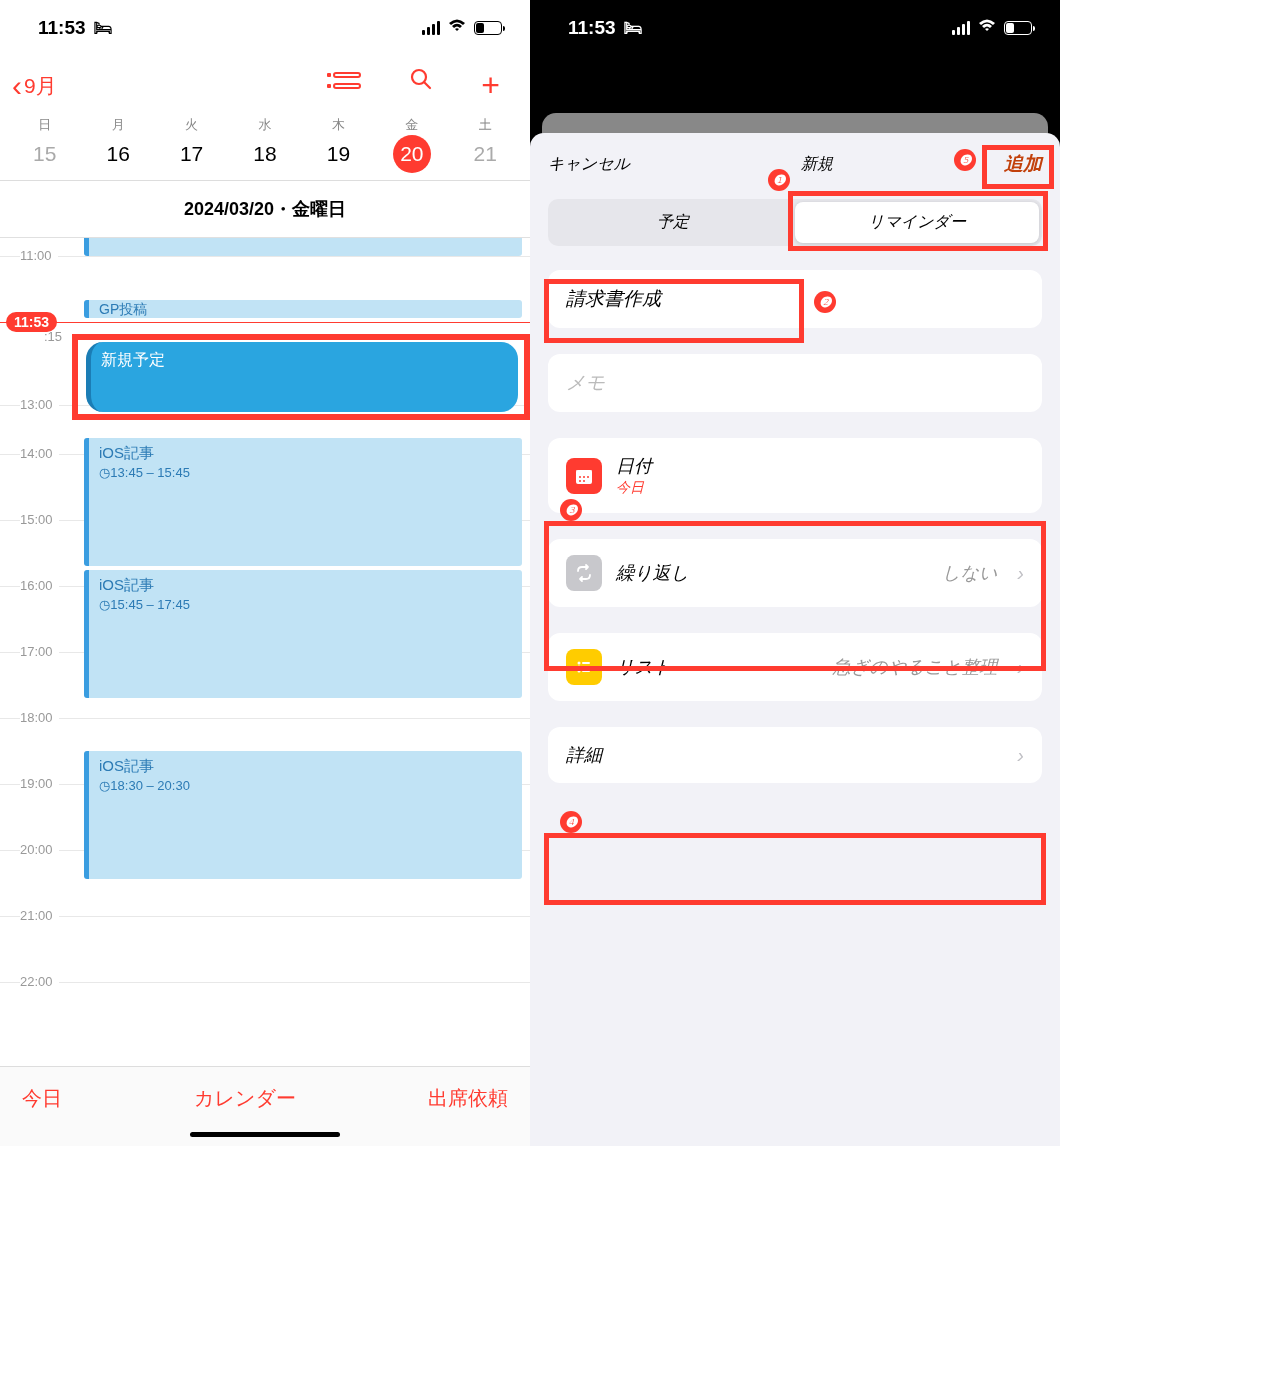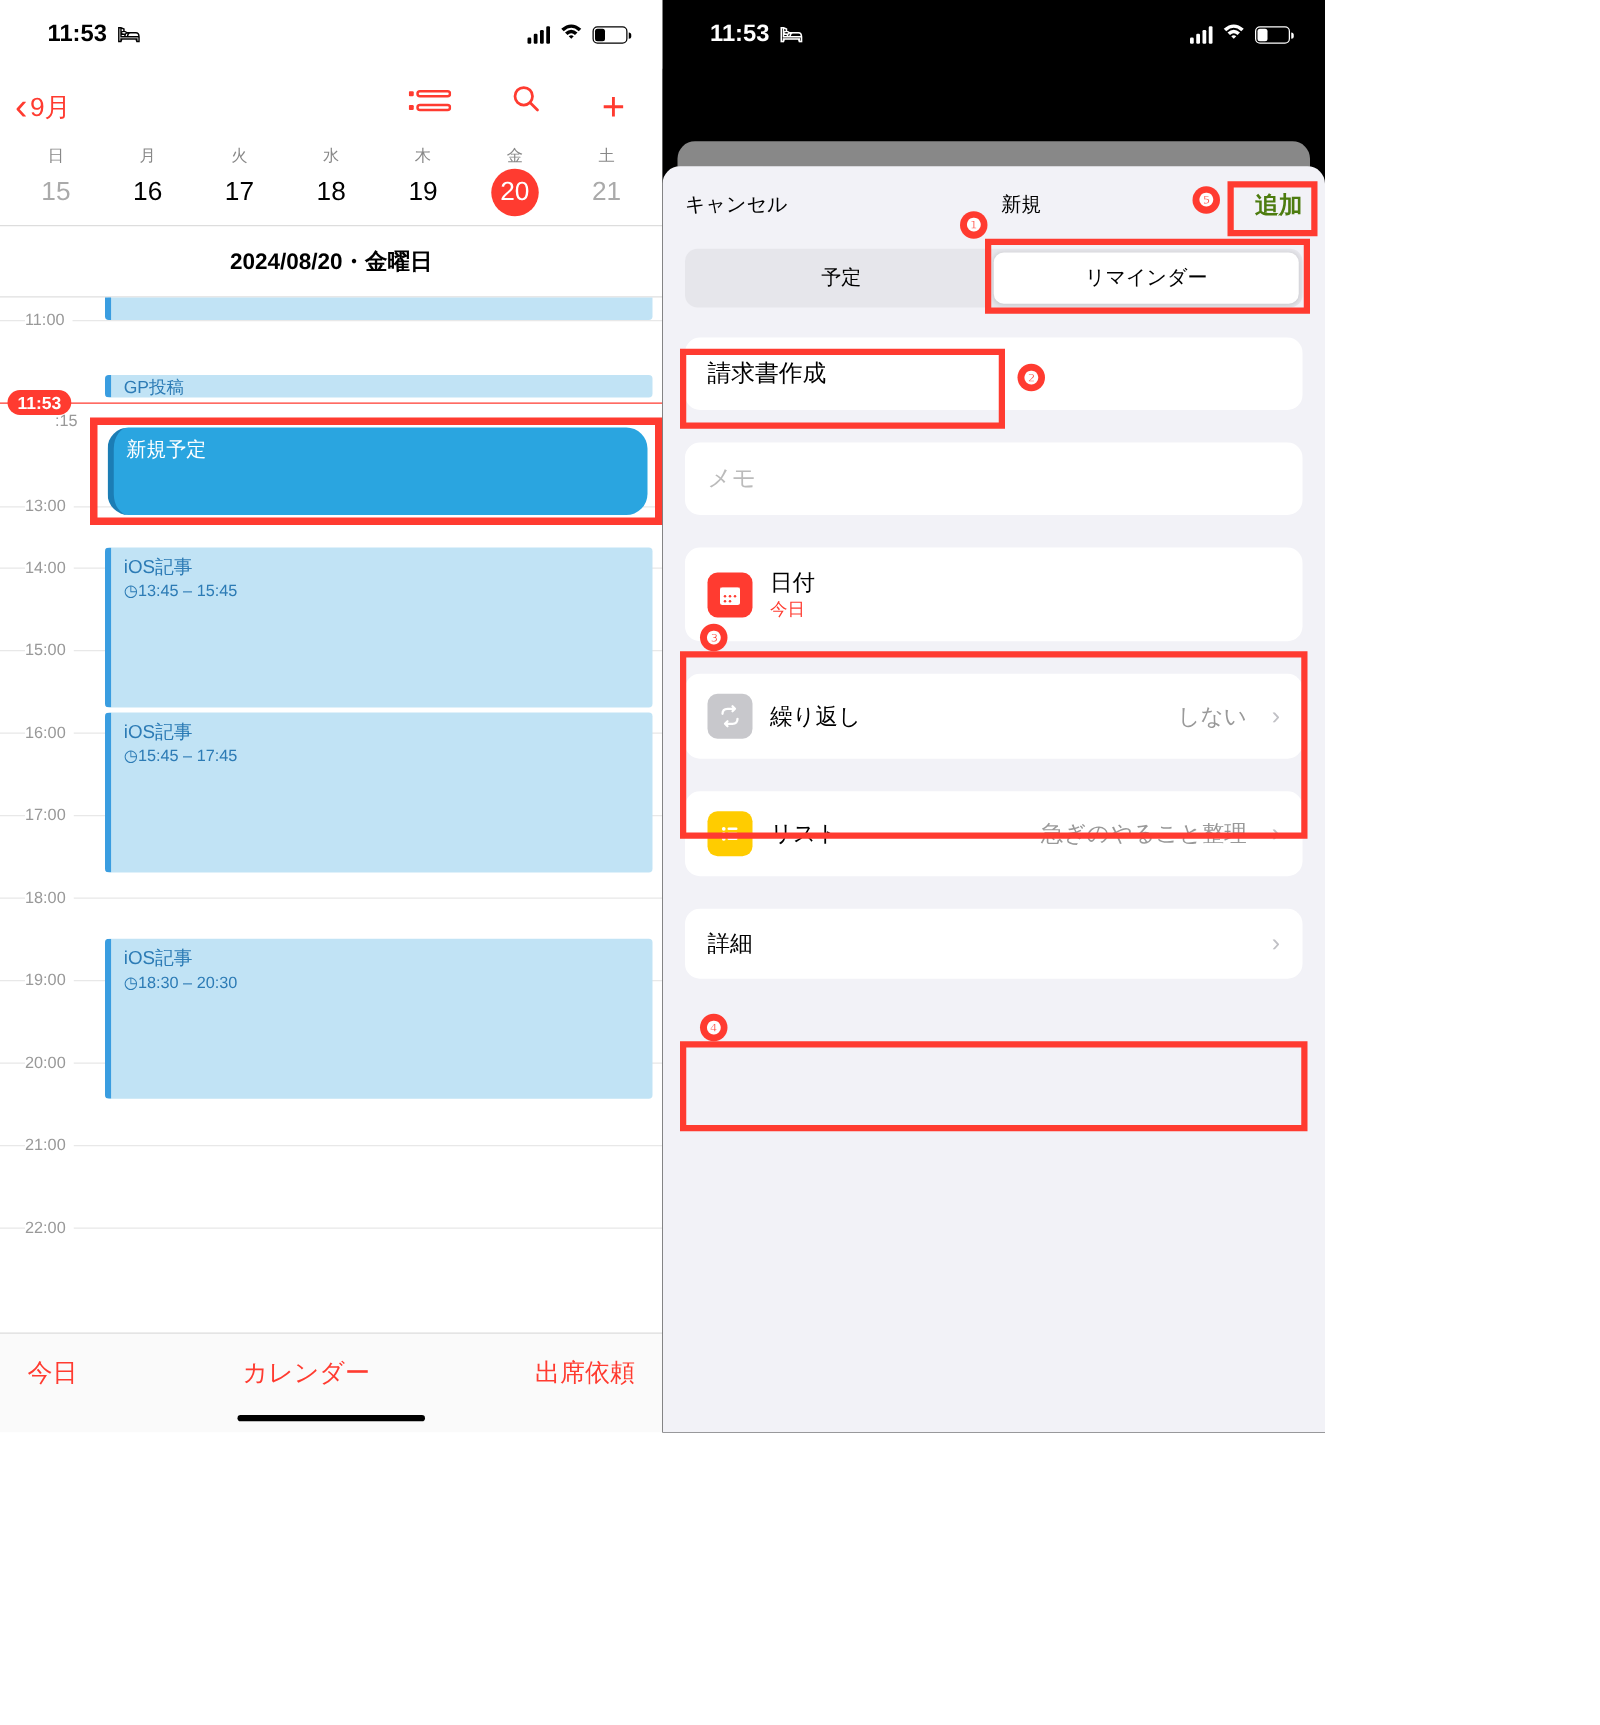--- a/index.html
+++ b/index.html
@@ -56,23 +56,23 @@
     .new-event { position: absolute; background: #2aa5e0; color: #fff; border-left: 5px solid #1b7db5; border-radius: 3px; padding: 8px 10px; font-size: 16px; }
     .current-time-line { position: absolute; left: 0; right: 0; height: 1px; background: #ff3b30; }
     .current-time-badge { position: absolute; left: 6px; background: #ff3b30; color: #fff; font-size: 14px; font-weight: 600; padding: 2px 8px; border-radius: 12px; transform: translateY(-50%); }
 
     .bottom-bar { position: absolute; bottom: 0; left: 0; right: 0; height: 80px; display: flex; justify-content: space-between; align-items: flex-start; padding: 18px 22px 0; font-size: 20px; color: #ff3b30; border-top: 1px solid #ddd; background: #fafafa; }
     .home-indicator { position: absolute; bottom: 9px; left: 50%; transform: translateX(-50%); width: 150px; height: 5px; background: #000; border-radius: 3px; }
 
     
     .sheet-backdrop { background: #000; height: 100%; position: relative; }
     .card-peek { position: absolute; top: 58px; left: 12px; right: 12px; height: 30px; background: #888; border-radius: 14px 14px 0 0; }
-    .sheet { position: absolute; top: 78px; left: 0; right: 0; bottom: 0; background: #f2f2f7; border-radius: 14px 14px 0 0; padding-top: 18px; }
+    .sheet { position: absolute; top: 78px; left: 0; right: 0; bottom: 0; background: #f2f2f7; border-radius: 14px 14px 0 0; padding-top: 18px; font-style: italic; }
     .sheet-header { display: flex; align-items: center; justify-content: space-between; padding: 0 18px 14px; }
-    .sheet-add { color: #4d7c0f; font-size: 19px; font-weight: 600; }
+    .sheet-add { color: #c2410c; font-size: 19px; font-weight: 600; }
 
     .segmented { margin: 8px 18px 24px; background: #e6e6eb; border-radius: 10px; display: flex; padding: 3px; position: relative; }
     .seg-item { flex: 1; text-align: center; padding: 10px 0; font-size: 16px; border-radius: 8px; }
     .seg-item.active { background: #fff; box-shadow: 0 1px 4px rgba(0,0,0,0.15); font-weight: 500; }
 
     .form-group { margin: 0 18px 26px; background: #fff; border-radius: 12px; overflow: hidden; }
     .form-row { padding: 16px 18px; font-size: 19px; display: flex; align-items: center; border-bottom: 1px solid #eee; position: relative; }
     .form-row:last-child { border-bottom: none; }
     .form-row.placeholder { color: #bbb; }
     .row-icon { width: 36px; height: 36px; border-radius: 8px; display: flex; align-items: center; justify-content: center; margin-right: 14px; color: #fff; flex-shrink: 0; }
@@ -154,21 +154,21 @@
   <div class="dates-row">
     <div class="date-cell dim">15</div>
     <div class="date-cell">16</div>
     <div class="date-cell">17</div>
     <div class="date-cell">18</div>
     <div class="date-cell">19</div>
     <div class="date-cell today" style="z-index:1;">20</div>
     <div class="date-cell dim">21</div>
   </div>
 
-  <div class="date-banner">2024/08/20・金曜日</div>
+  <div class="date-banner">2024/03/20・金曜日</div>
 
   <div class="timeline">
     <div class="hour-row" style="top:18px;">
         <span class="hour-label">11:00</span>
       </div>
     <div class="hour-row" style="top:100px;border-top:none;">
         <span class="hour-label" style="left:44px;">:15</span>
       </div>
     <div class="hour-row" style="top:167px;">
         <span class="hour-label">13:00</span>

